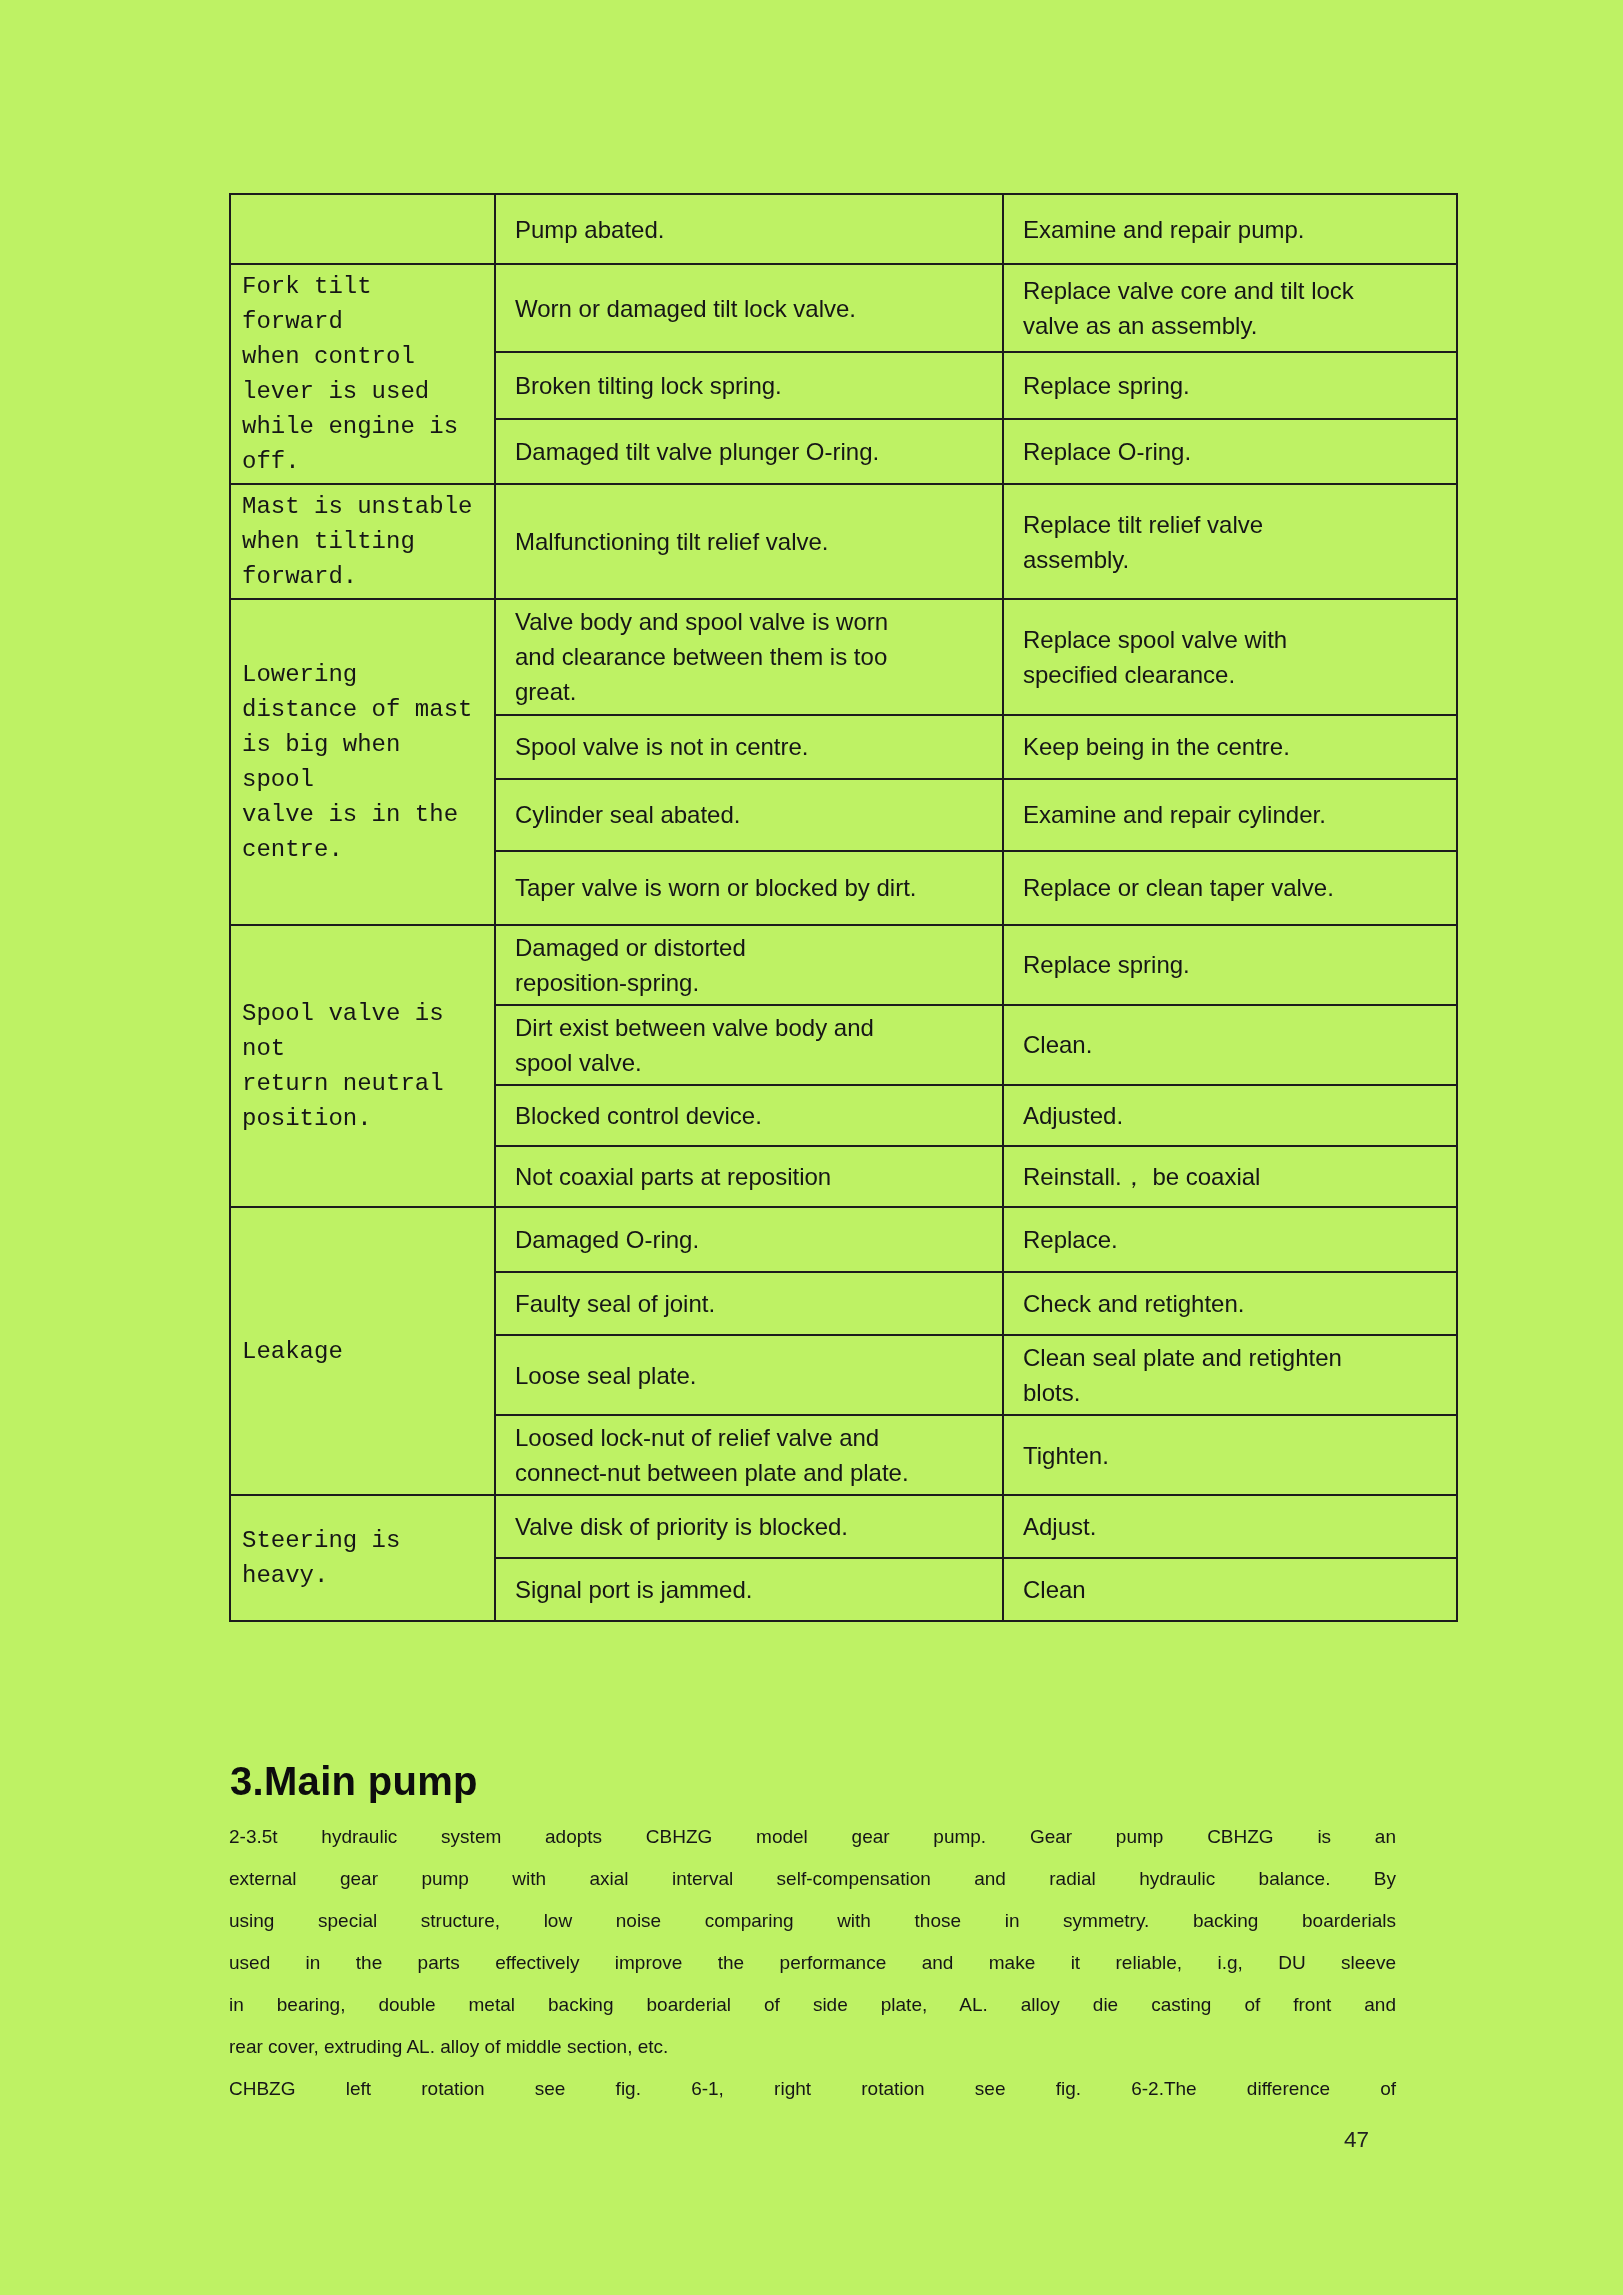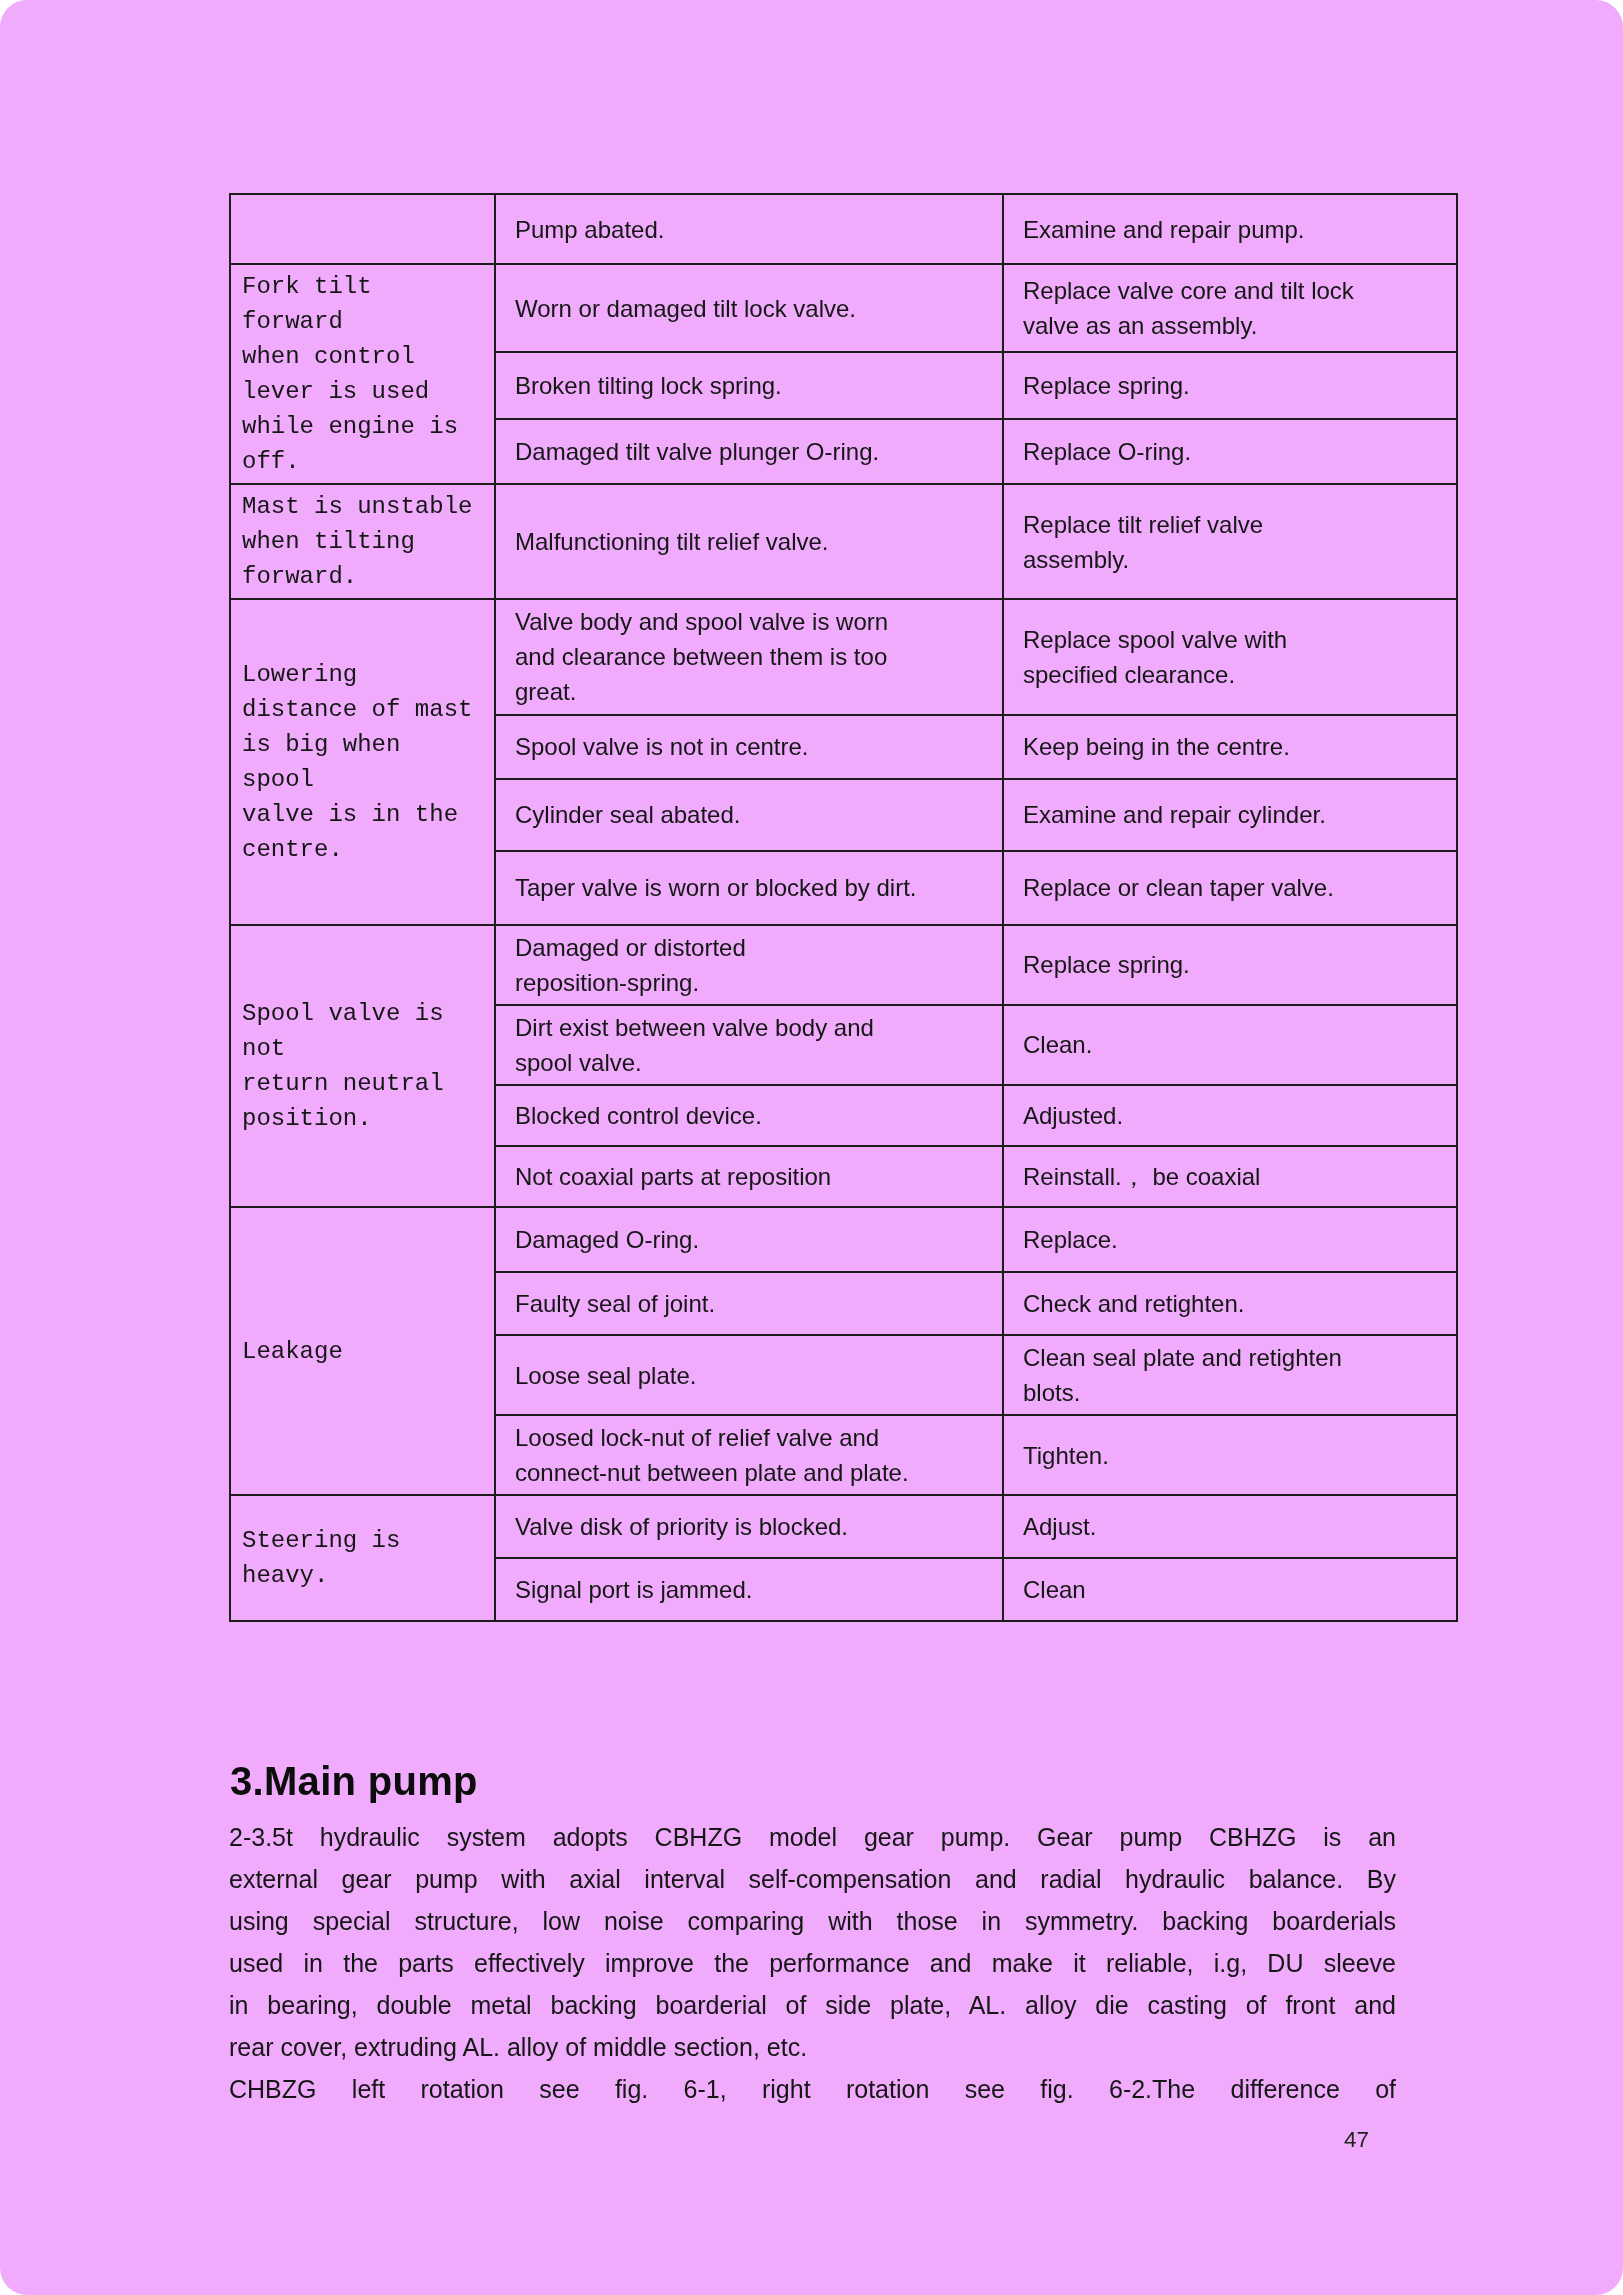--- a/index.html
+++ b/index.html
@@ -4,25 +4,24 @@
 <style>
   html, body {
     margin: 0;
     padding: 0;
     background: #ffffff;
   }
   #page {
     position: relative;
     width: 1623px;
     height: 2295px;
-    background: #f0abfc;
+    background: #bef264;
     font-family: "Liberation Sans", sans-serif;
     color: #111111;
     overflow: hidden;
-    border-radius: 27px;
   }
   
   #trouble-table {
     position: absolute;
     left: 229px;
     top: 193px;
     width: 1227px;
     border-collapse: collapse;
     table-layout: fixed;
   }
@@ -45,21 +44,21 @@
     font-weight: bold;
     line-height: 48px;
     color: #0d0d0d;
     letter-spacing: 0.3px;
   }
   #paragraph {
     position: absolute;
     left: 229px;
     top: 1816px;
     width: 1167px;
-    font-size: 25px;
+    font-size: 19px;
     color: #161616;
   }
   .pline {
     height: 42px;
     line-height: 42px;
     text-align: justify;
     text-align-last: justify;
     white-space: normal;
   }
   .pline.left-last {

